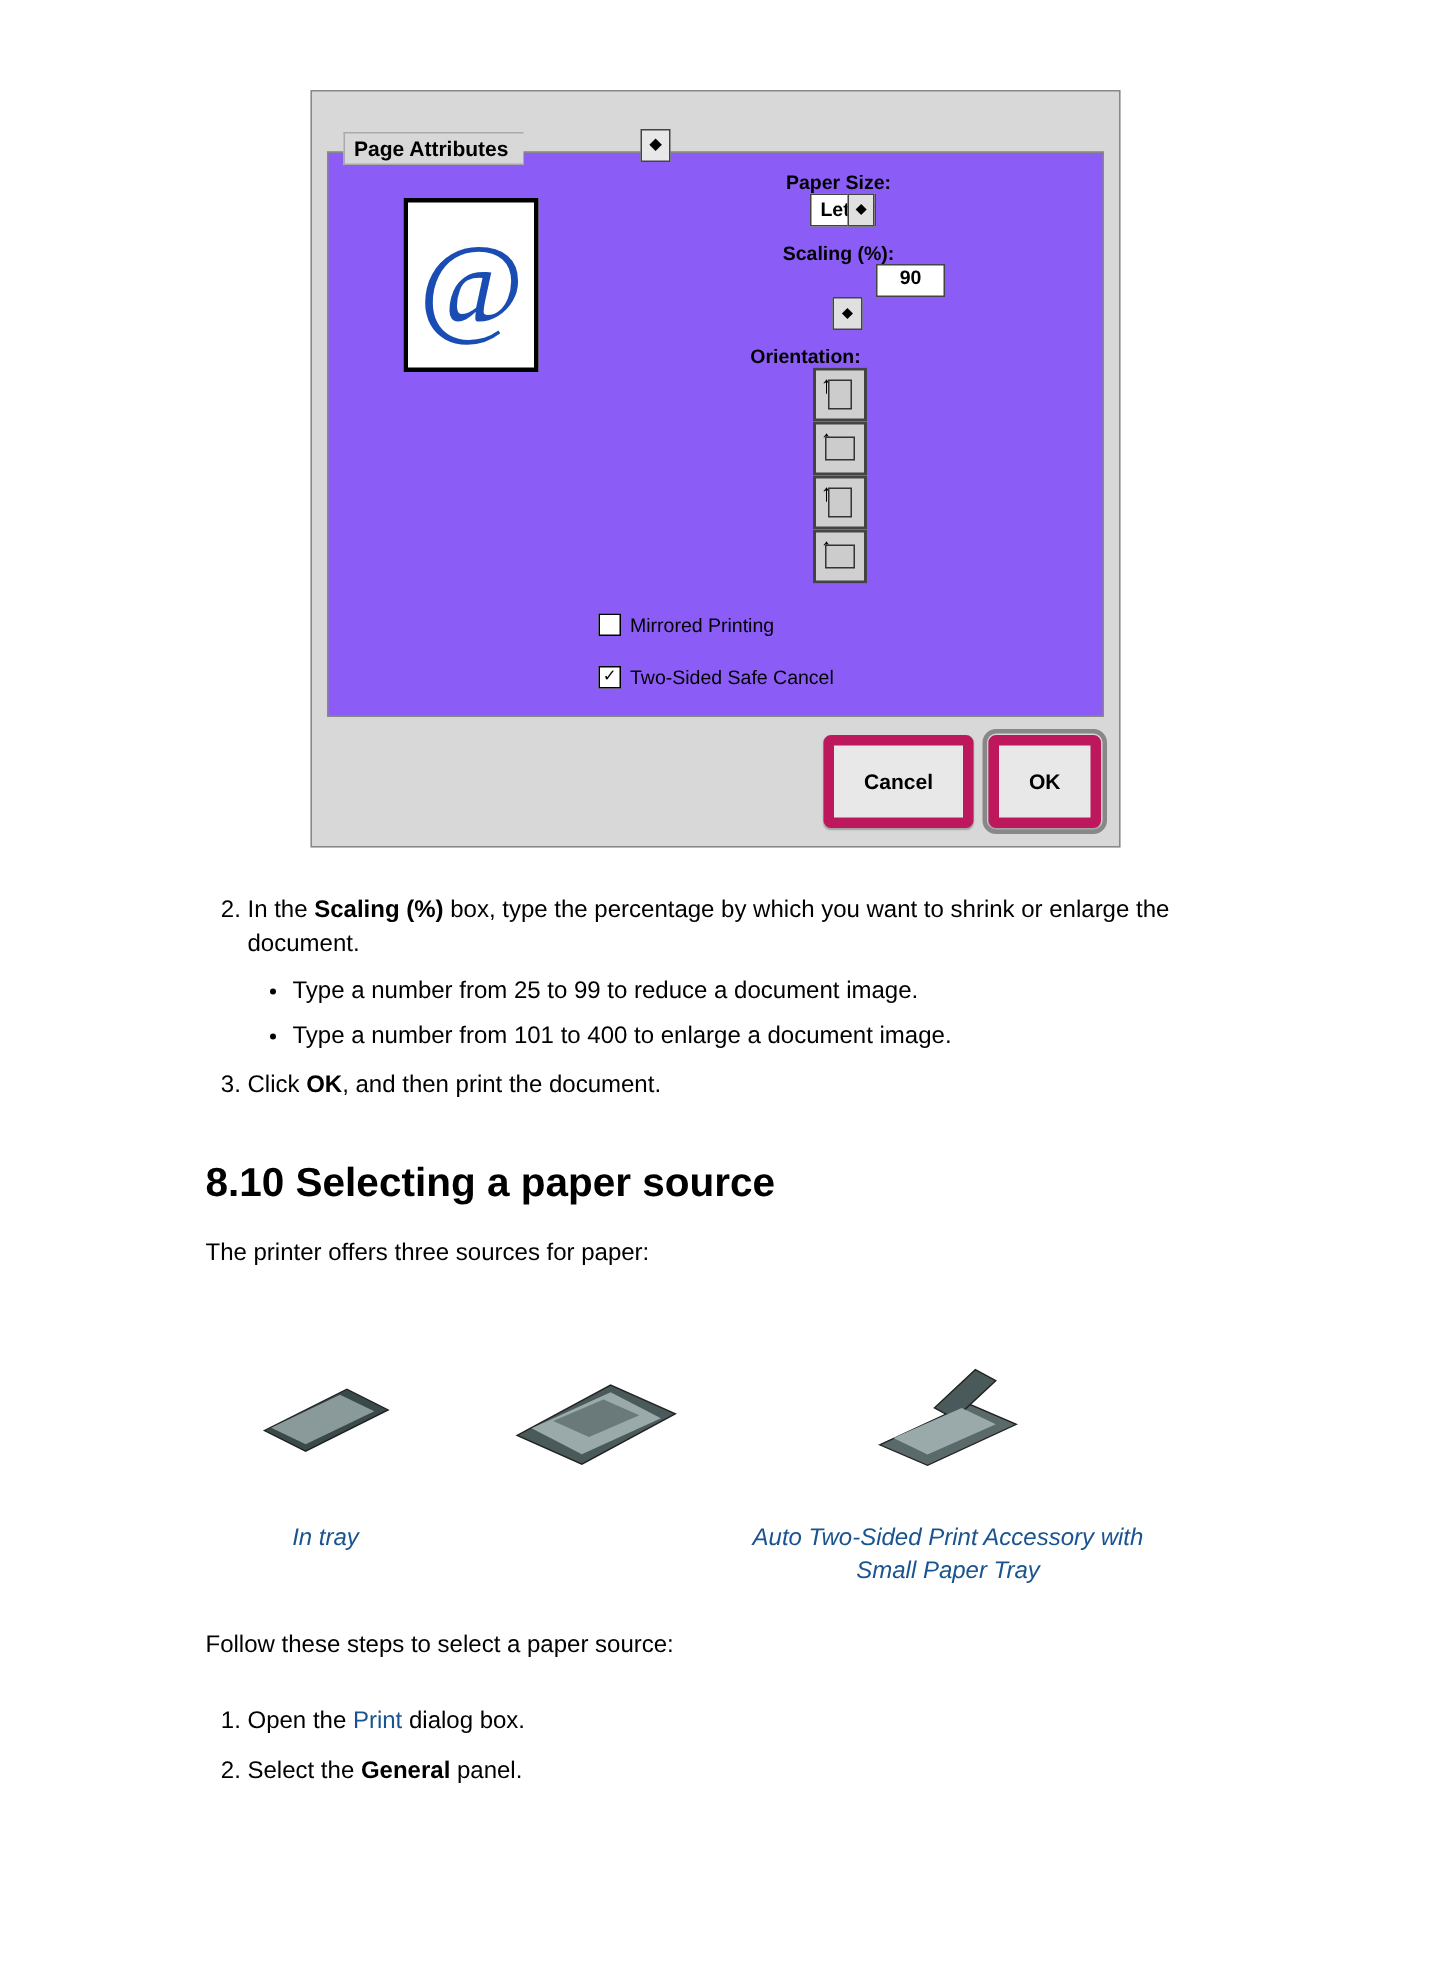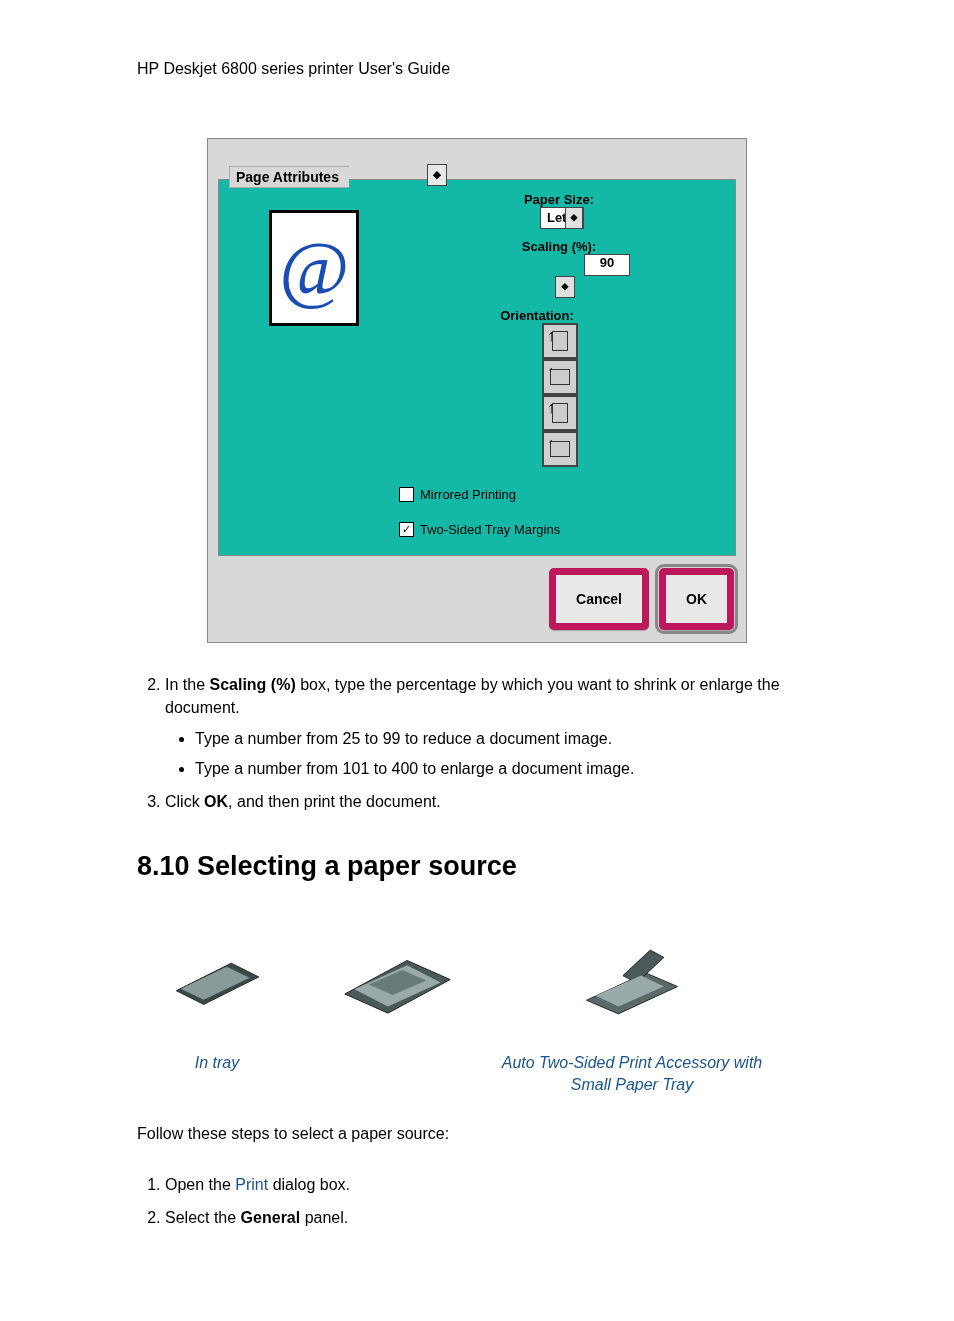--- a/index.html
+++ b/index.html
@@ -23,21 +23,21 @@
       border: 1px solid #888;
       background: #d8d8d8;
       padding-top: 40px;
       position: relative;
     }
     .fieldset-like {
       border: 1px solid #888;
       margin: 0 10px 0 10px;
       padding: 0;
       position: relative;
-      background: #14b8a6;
+      background: #8b5cf6;
     }
     .legend-like {
       position: absolute;
       top: -14px;
       left: 10px;
       background: #d8d8d8;
       padding: 2px 10px 2px 6px;
       font-weight: bold;
       font-size: 14px;
       border: 1px solid #aaa;
@@ -260,21 +260,20 @@
       text-align: right;
       font-size: 16px;
       margin-top: 120px;
     }
     .link { color: #1a5490; }
   </style>
 </head>
 <body>
 
 <div class="page">
-  <div class="header-text">HP Deskjet 6800 series printer User's Guide</div>
 
   <div class="dialog-container">
     <div class="fieldset-like">
       <div class="legend-like">Page Attributes</div>
       <div class="legend-spinner">◆</div>
 
       <div class="dialog-body">
         <div class="dialog-left">
           <div class="at-preview">
             <span class="at-symbol">@</span>
@@ -311,21 +310,21 @@
               <span class="arrow">↑</span>
               <div class="page-icon landscape"></div>
             </div>
           </div>
           <div class="checkbox-row">
             <div class="cb"></div>
             <span>Mirrored Printing</span>
           </div>
           <div class="checkbox-row">
             <div class="cb">✓</div>
-            <span>Two-Sided Tray Margins</span>
+            <span>Two-Sided Safe Cancel</span>
           </div>
         </div>
       </div>
     </div>
 
     <div class="dialog-footer">
       <div class="dlg-btn">Cancel</div>
       <div class="dlg-btn ok">OK</div>
     </div>
   </div>
@@ -339,20 +338,21 @@
           <li>Type a number from 101 to 400 to enlarge a document image.</li>
         </ul>
       </li>
       <li>
         <span>Click </span><span class="bold">OK</span><span>, and then print the document.</span>
       </li>
     </ol>
   </div>
 
   <h2 class="section-title">8.10  Selecting a paper source</h2>
+  <div class="body-text">The printer offers three sources for paper:</div>
 
   <div class="source-table">
     <div class="source-col c1">
       <div class="source-img">
         <svg class="tray-svg" viewBox="0 0 100 60">
             <polygon points="5,40 65,10 95,25 35,55" fill="#3a4a4a" stroke="#222"></polygon>
             <polygon points="10,38 60,14 85,26 35,50" fill="#8a9a9a"></polygon>
           </svg>
       </div>
       <div class="source-label">In tray</div>

